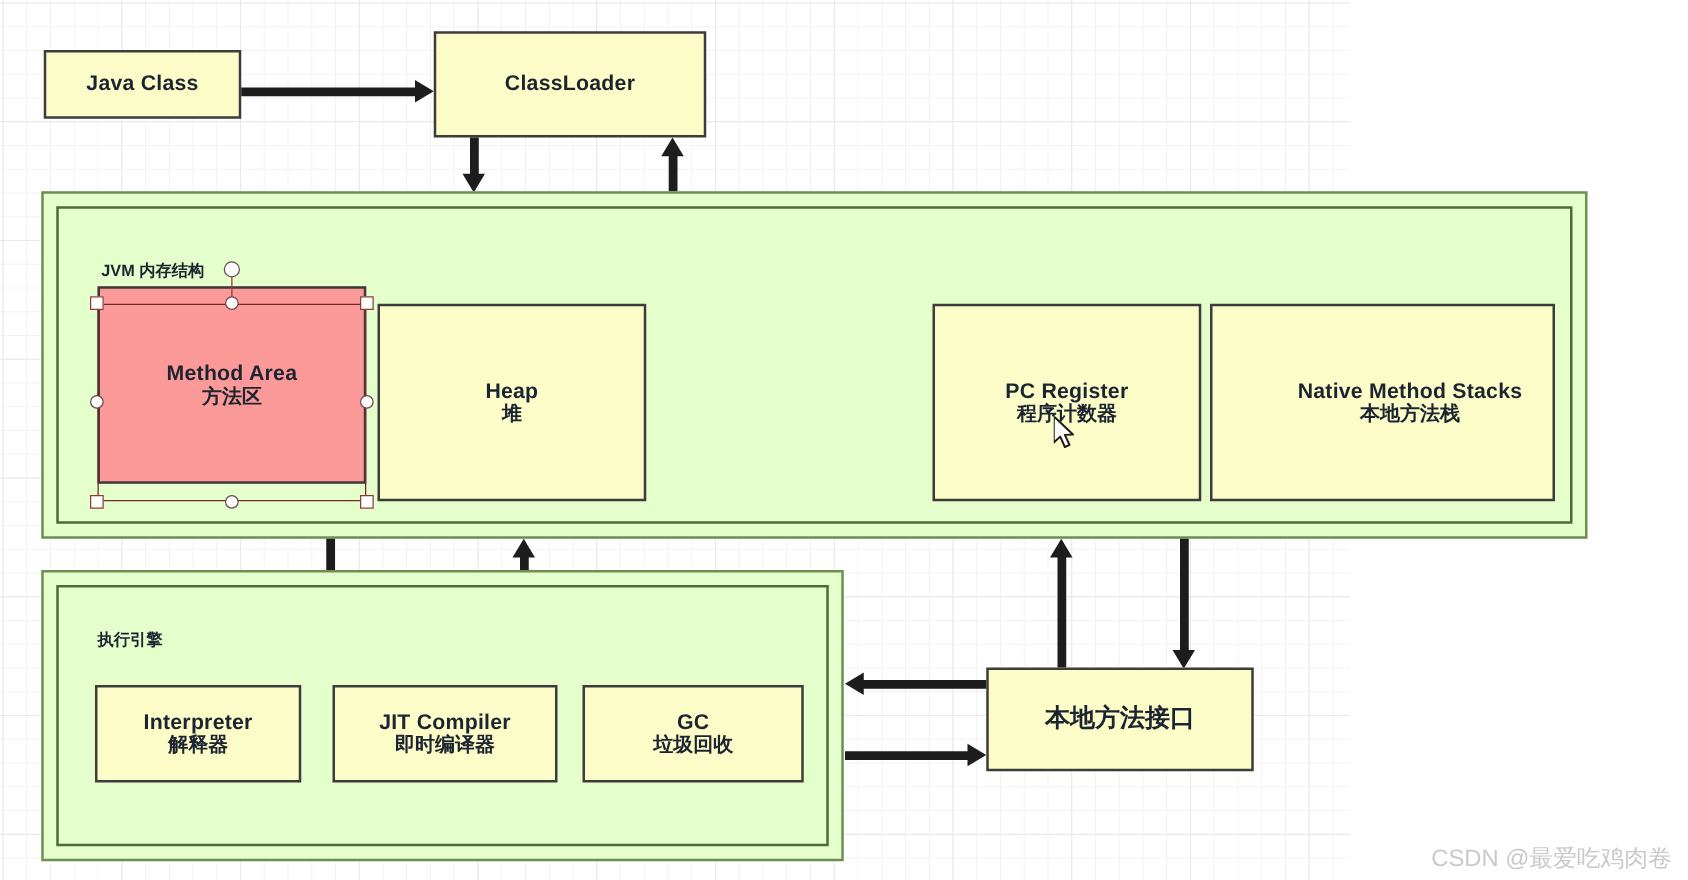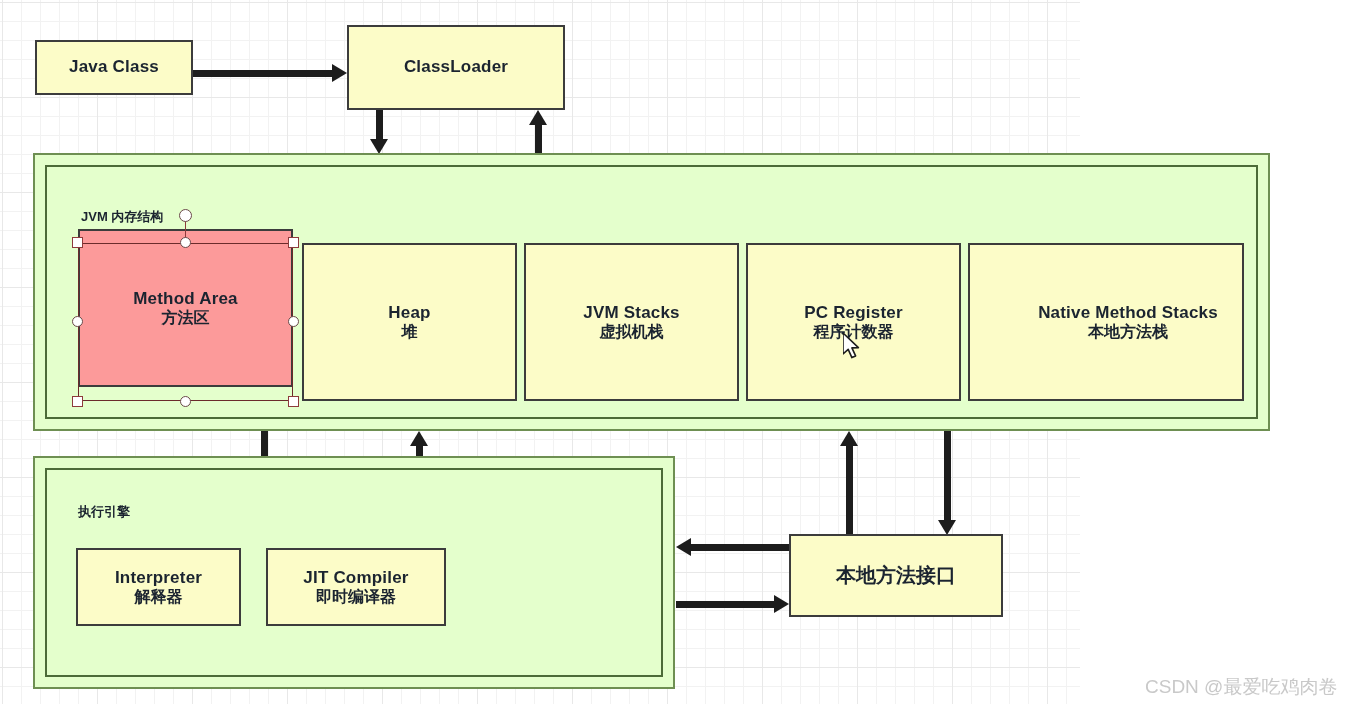--- a/index.html
+++ b/index.html
@@ -190,24 +190,20 @@
         <div class="handle mid" style="left:50%; margin-left:-6px; bottom:-6px;"></div>
         <div class="handle mid" style="left:-6px; top:50%; margin-top:-6px;"></div>
         <div class="handle mid" style="right:-6px; top:50%; margin-top:-6px;"></div>
       </div>
 
       <div class="node" style="left:255px; top:76px; width:215px; height:158px;">
         <span class="en">Heap</span>
         <span class="cn">堆</span>
       </div>
 
-      <div class="node" style="left:477px; top:76px; width:215px; height:158px;">
-        <span class="en">JVM Stacks</span>
-        <span class="cn">虚拟机栈</span>
-      </div>
 
       <div class="node" style="left:699px; top:76px; width:215px; height:158px;">
         <span class="en">PC Register</span>
         <span class="cn">程序计数器</span>
       </div>
 
       <div class="node" style="left:921px; top:76px; width:276px; height:158px;padding-left:44px;">
         <span class="en">Native Method Stacks</span>
         <span class="cn">本地方法栈</span>
       </div>
@@ -249,20 +245,24 @@
       <div class="node" style="left:29px; top:78px; width:165px; height:78px;">
         <span class="en">Interpreter</span>
         <span class="cn">解释器</span>
       </div>
 
       <div class="node" style="left:219px; top:78px; width:180px; height:78px;">
         <span class="en">JIT Compiler</span>
         <span class="cn">即时编译器</span>
       </div>
 
+      <div class="node" style="left:419px; top:78px; width:177px; height:78px;">
+        <span class="en">GC</span>
+        <span class="cn">垃圾回收</span>
+      </div>
 
     </div>
   </div>
 
   <div class="node single" style="left:789px; top:534px; width:214px; height:83px;">
     <span class="cn">本地方法接口</span>
   </div>
 
   <div class="arrow left" style="left:676px; top:538px; width:113px; height:18px;">
     <div class="shaft" style="width:99px;"></div>

